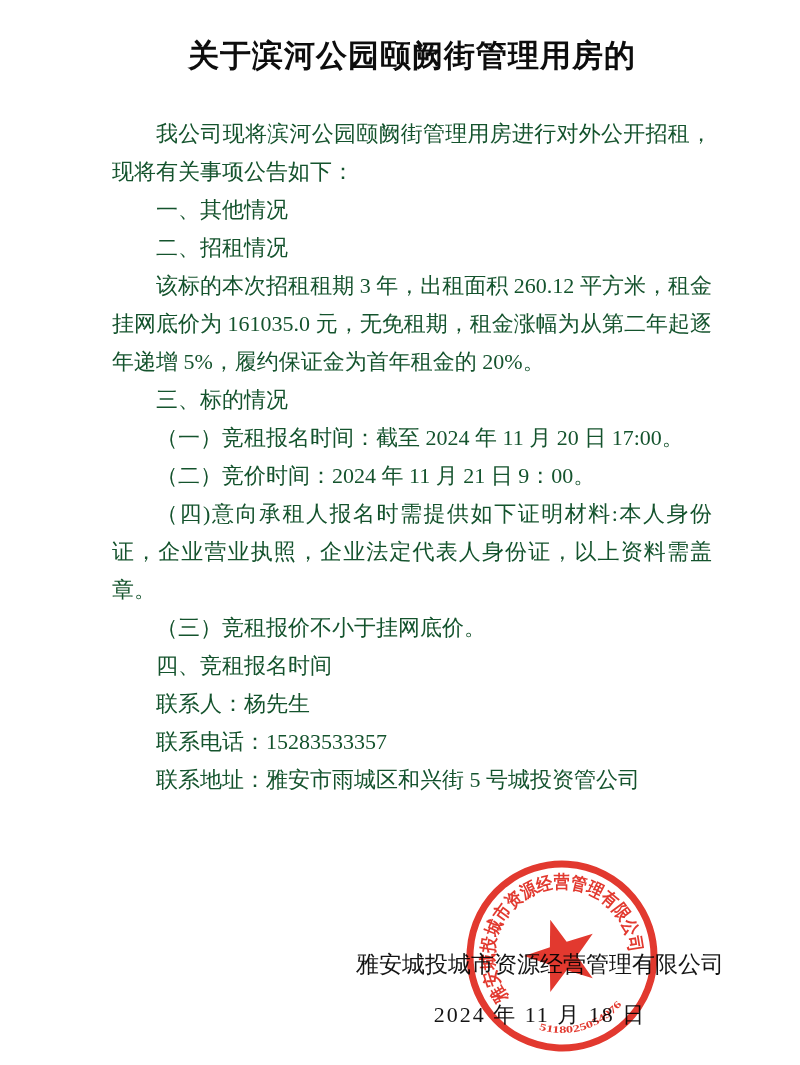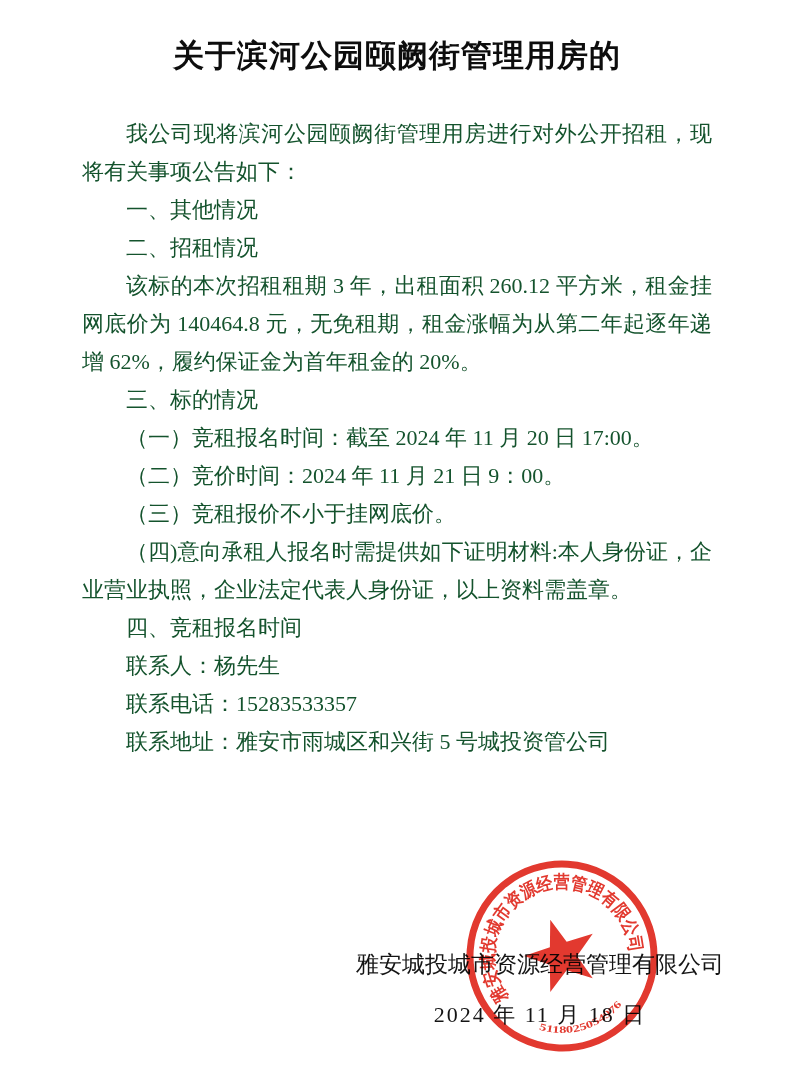--- a/index.html
+++ b/index.html
@@ -10,21 +10,21 @@
     font-family: "Liberation Serif", "DejaVu Serif", serif;
   }
   .page {
     position: relative;
     width: 800px; height: 1065px;
     background: #ffffff;
     color: #121212;
     overflow: hidden;
   }
   .content {
-    padding: 34px 88px 0 82px;
+    padding: 34px 88px 0 112px;
   }
   .title {
     margin: 0 0 38px 0;
     text-align: center;
     font-size: 31px;
     font-weight: bold;
     line-height: 43px;
     letter-spacing: 1px;
     color: #0d0d0d;
   }
@@ -80,26 +80,26 @@
   <div class="content">
 
     <h1 class="title">
       <span>关于滨河公园颐阙街管理用房的</span><br>
     </h1>
 
     <div class="body-text">
       <p>我公司现将滨河公园颐阙街管理用房进行对外公开招租，现将有关事项公告如下：</p>
       <p>一、其他情况</p>
       <p>二、招租情况</p>
-      <p>该标的本次招租租期 3 年，出租面积 260.12 平方米，租金挂网底价为 140464.8 元，无免租期，租金涨幅为从第二年起逐年递增 62%，履约保证金为首年租金的 20%。</p>
+      <p>该标的本次招租租期 3 年，出租面积 260.12 平方米，租金挂网底价为 161035.0 元，无免租期，租金涨幅为从第二年起逐年递增 5%，履约保证金为首年租金的 20%。</p>
       <p>三、标的情况</p>
       <p>（一）竞租报名时间：截至 2024 年 11 月 20 日 17:00。</p>
       <p>（二）竞价时间：2024 年 11 月 21 日 9：00。</p>
+      <p>（四)意向承租人报名时需提供如下证明材料:本人身份证，企业营业执照，企业法定代表人身份证，以上资料需盖章。</p>
       <p>（三）竞租报价不小于挂网底价。</p>
-      <p>（四)意向承租人报名时需提供如下证明材料:本人身份证，企业营业执照，企业法定代表人身份证，以上资料需盖章。</p>
       <p>四、竞租报名时间</p>
       <p>联系人：杨先生</p>
       <p>联系电话：15283533357</p>
       <p>联系地址：雅安市雨城区和兴街 5 号城投资管公司</p>
     </div>
   </div>
 
   <div class="signature">
     <div class="company">雅安城投城市资源经营管理有限公司</div>
     <div class="date">2024 年 11 月 18 日</div>

